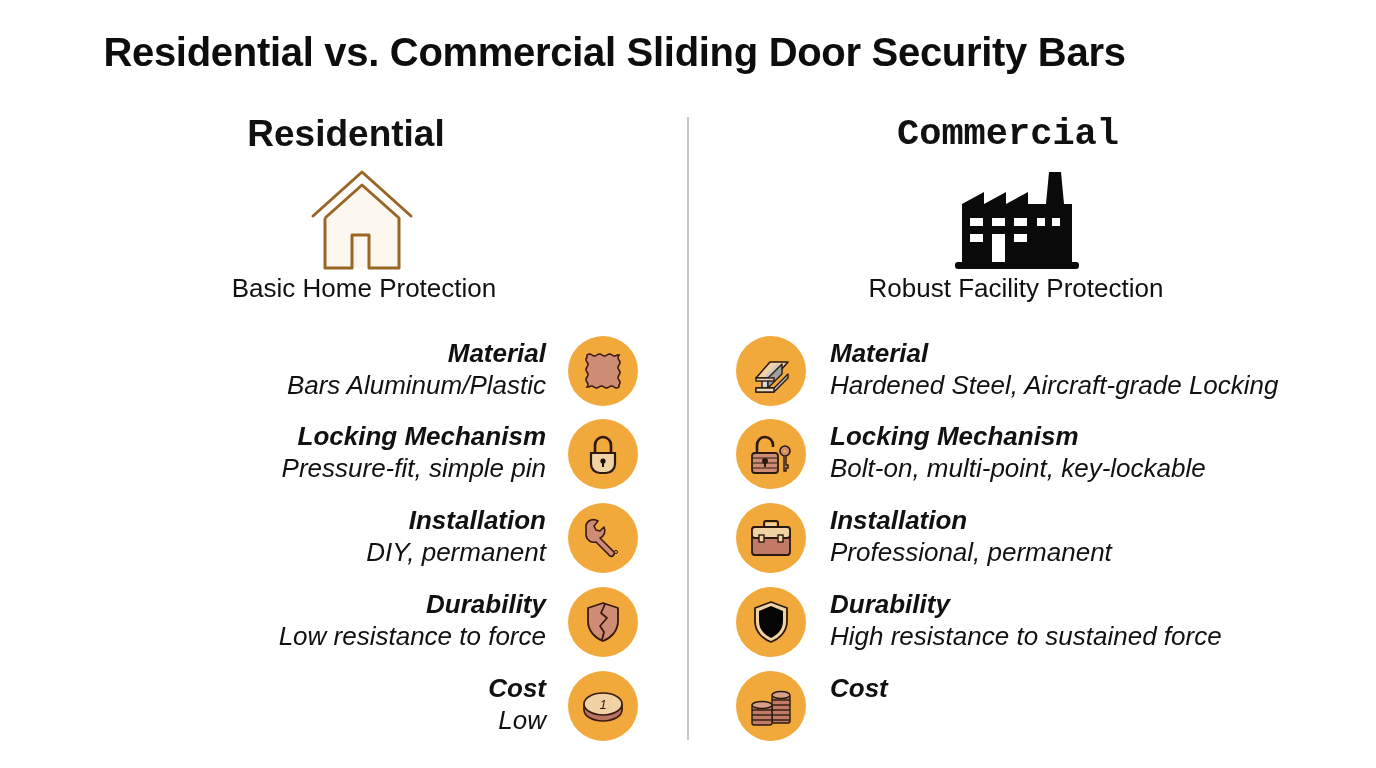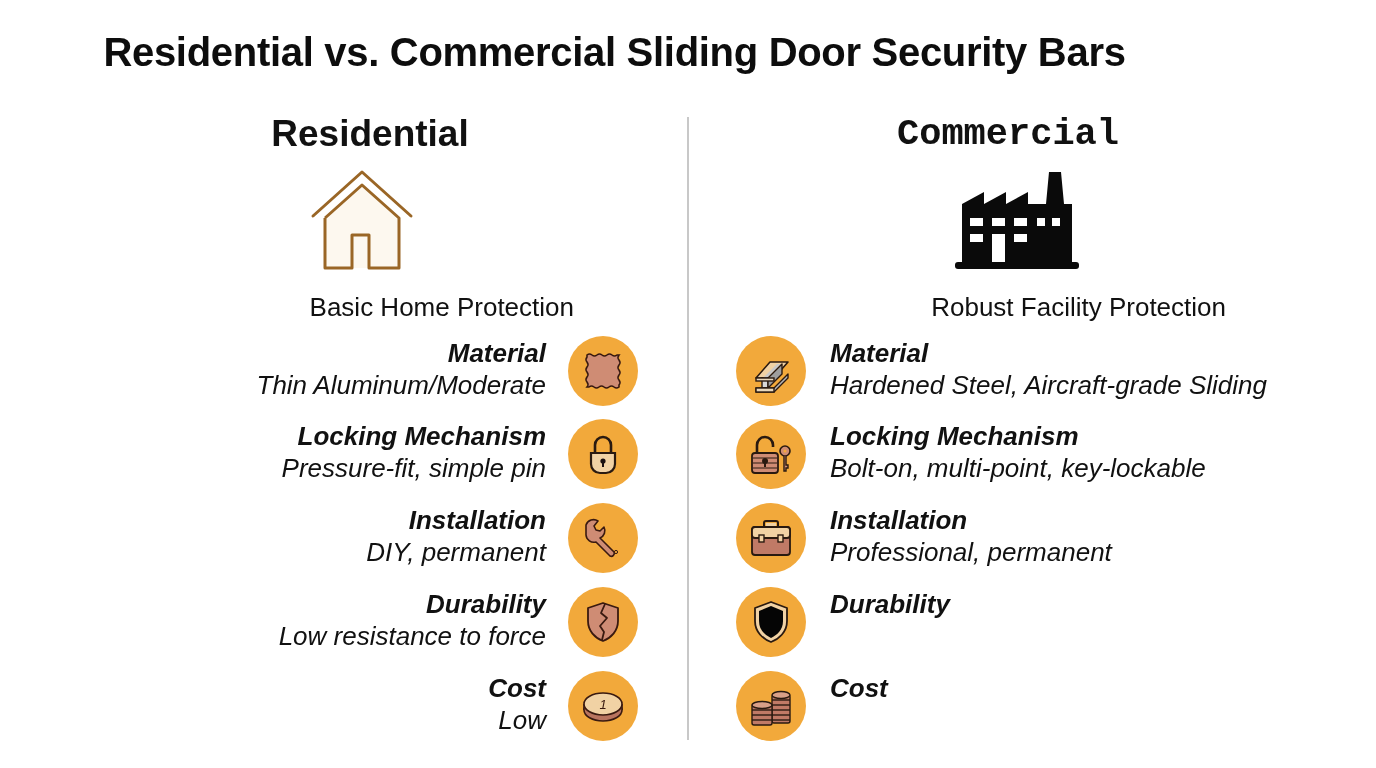--- a/index.html
+++ b/index.html
@@ -10,27 +10,27 @@
     .title {
       position: absolute; left: 0; top: 30px; width: 1229px; text-align: center;
       font-size: 40px; font-weight: bold; letter-spacing: -0.3px; color: #0d0d0d;
     }
     .divider {
       position: absolute; left: 687px; top: 117px; width: 2px; height: 623px; background: #c8c8c8;
     }
     .col-heading {
       position: absolute; top: 113px; font-size: 37px; font-weight: bold; text-align: center; width: 400px;
     }
-    .col-heading.left { left: 170px; }
+    .col-heading.left { left: 146px; }
     .col-heading.right { left: 808px; font-family: Liberation Mono, monospace; }
     .hero-icon { position: absolute; }
     .hero-icon.left { left: 310px; top: 168px; width: 104px; height: 104px; }
     .hero-icon.right { left: 952px; top: 168px; width: 128px; height: 104px; }
     .subtitle {
-      position: absolute; top: 292px; font-size: 26px; text-align: right; width: 420px;
+      position: absolute; top: 273px; font-size: 26px; text-align: center; width: 420px;
     }
     .subtitle.left { left: 154px; }
     .subtitle.right { left: 806px; }
     .row { position: absolute; height: 80px; font-style: italic; }
     .row.left { left: 150px; width: 488px; }
     .row.right { left: 736px; width: 620px; }
     .circle {
       position: absolute; top: 0; width: 70px; height: 70px; border-radius: 50%;
       background: #f2a93b; display: flex; align-items: center; justify-content: center;
     }
@@ -56,21 +56,21 @@
     <polygon points="15,50 52,15 89,50 89,100 15,100" fill="#fdf8ef" stroke="none"></polygon>
     <polyline points="3,48 52,4 101,48" fill="none" stroke="#9a6626" stroke-width="3" stroke-linecap="round" stroke-linejoin="round"></polyline>
     <polyline points="15,50 52,17 89,50 89,100 59,100 59,67 42,67 42,100 15,100 15,50" fill="none" stroke="#9a6626" stroke-width="3" stroke-linejoin="round"></polyline>
   </svg>
 </div>
 <div class="subtitle left">Basic Home Protection</div>
 
 <div class="row left" style="top:336px;">
   <div class="text-block">
     <span class="label">Material</span>
-    <span class="value">Thin Aluminum/Moderate</span>
+    <span class="value">Bars Aluminum/Plastic</span>
   </div>
   <div class="circle">
     <svg viewBox="0 0 46 46">
       <path d="M7,7 q2.5,-2 5,0 q2.5,2 5,0 q2.5,-2 5,0 q2.5,2 5,0 q2.5,-2 5,0 q2.5,2 5,0 l2,0
                q-2,2.5 0,5 q2,2.5 0,5 q-2,2.5 0,5 q2,2.5 0,5 q-2,2.5 0,5 q2,2.5 0,5 l0,2
                q-2.5,2 -5,0 q-2.5,-2 -5,0 q-2.5,2 -5,0 q-2.5,-2 -5,0 q-2.5,2 -5,0 q-2.5,-2 -5,0 l-2,0
                q2,-2.5 0,-5 q-2,-2.5 0,-5 q2,-2.5 0,-5 q-2,-2.5 0,-5 q2,-2.5 0,-5 q-2,-2.5 0,-5 z" fill="#cf8c74" stroke="#3a1a10" stroke-width="1.6"></path>
     </svg>
   </div>
 </div>
@@ -157,21 +157,21 @@
       <polygon points="15,30 19,30 33,16 29,16" fill="#c9c9c9"></polygon>
       <rect x="14" y="30" width="6" height="10" fill="#d8d8d8" stroke="#2a1a10" stroke-width="1.4"></rect>
       <polygon points="20,30 34,16 34,26 20,40" fill="#9e9e9e" stroke="#2a1a10" stroke-width="1.4" stroke-linejoin="round"></polygon>
       <polygon points="8,40 26,40 40,26 40,30 26,44 8,44" fill="#b5b5b5" stroke="#2a1a10" stroke-width="1.4" stroke-linejoin="round"></polygon>
       <rect x="8" y="40" width="18" height="4" fill="#e8d8bd" stroke="#2a1a10" stroke-width="1.4"></rect>
       <rect x="8" y="30" width="18" height="3" fill="#e8d8bd" stroke="#2a1a10" stroke-width="1.4"></rect>
     </svg>
   </div>
   <div class="text-block">
     <span class="label">Material</span>
-    <span class="value">Hardened Steel, Aircraft-grade Sliding</span>
+    <span class="value">Hardened Steel, Aircraft-grade Locking</span>
   </div>
 </div>
 
 <div class="row right" style="top:419px;">
   <div class="circle">
     <svg viewBox="0 0 46 46">
       <path d="M9,22 V14 a8,8 0 0 1 16,0 V16" fill="none" stroke="#2a1a10" stroke-width="2.6"></path>
       <rect x="4" y="22" width="26" height="20" rx="3" fill="#cf8c74" stroke="#2a1a10" stroke-width="1.8"></rect>
       <line x1="5" y1="27" x2="29" y2="27" stroke="#2a1a10" stroke-width="1"></line>
       <line x1="5" y1="32" x2="29" y2="32" stroke="#2a1a10" stroke-width="1"></line>
@@ -208,20 +208,21 @@
 
 <div class="row right" style="top:587px;">
   <div class="circle">
     <svg viewBox="0 0 46 46">
       <path d="M23,3 L39,9 V22 C39,33 31,40 23,43 C15,40 7,33 7,22 V9 Z" fill="#f1d2a4" stroke="#2a1a10" stroke-width="1.8" stroke-linejoin="round"></path>
       <path d="M23,7 L35,12 V22 C35,31 29,36 23,39 C17,36 11,31 11,22 V12 Z" fill="#050505"></path>
     </svg>
   </div>
   <div class="text-block">
     <span class="label">Durability</span>
+    <span class="value">High resistance to sustained force</span>
   </div>
 </div>
 
 <div class="row right" style="top:671px;">
   <div class="circle">
     <svg viewBox="0 0 46 46">
       <g stroke="#2a1a10" stroke-width="1.4" fill="#c07a66">
         <rect x="24" y="12" width="18" height="28" rx="2"></rect>
         <ellipse cx="33" cy="12" rx="9" ry="3.5" fill="#d9a088"></ellipse>
         <line x1="24" y1="17" x2="42" y2="17"></line>

